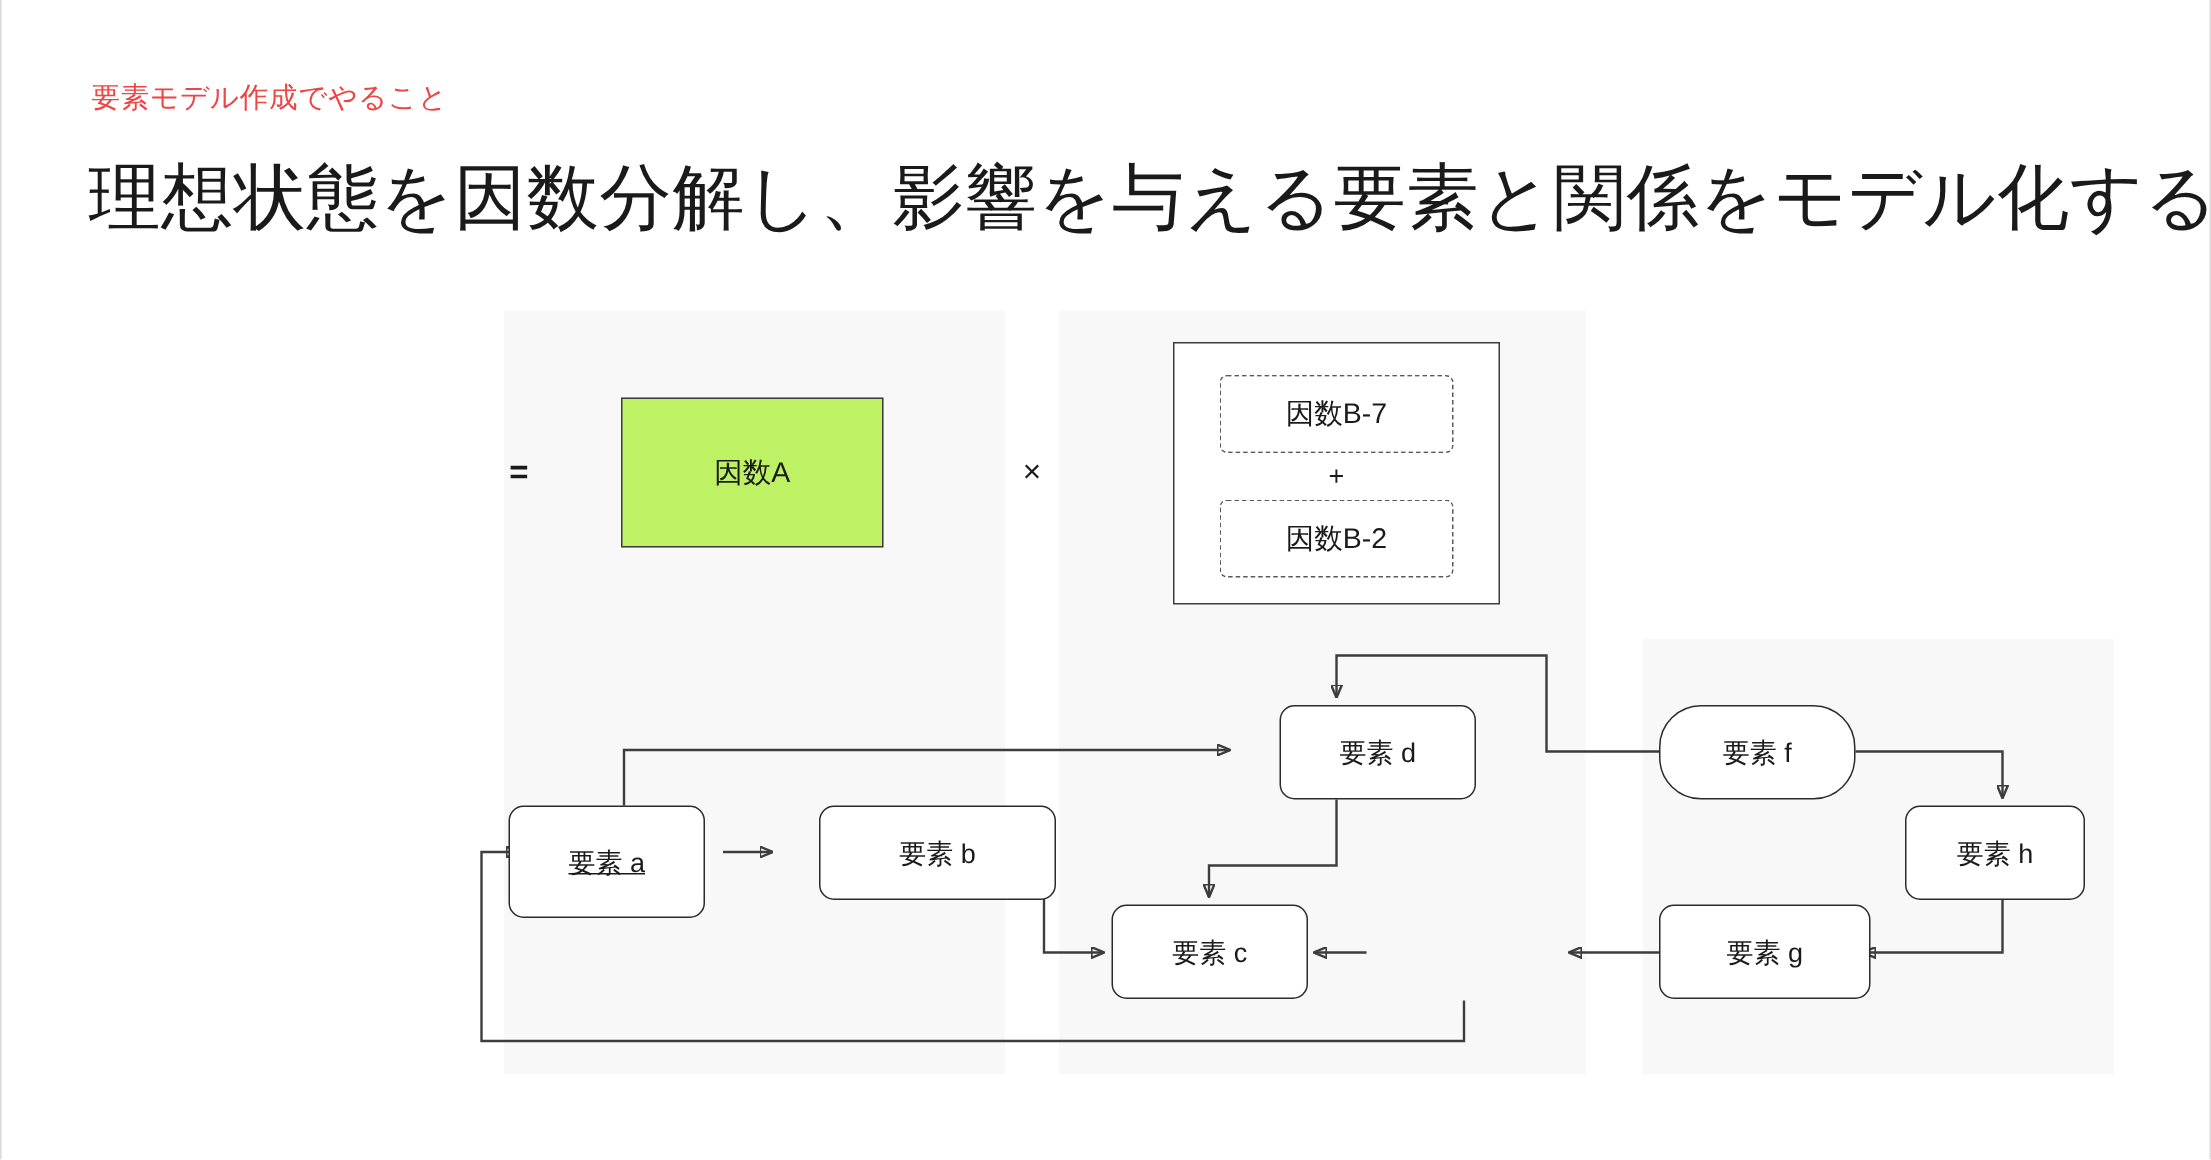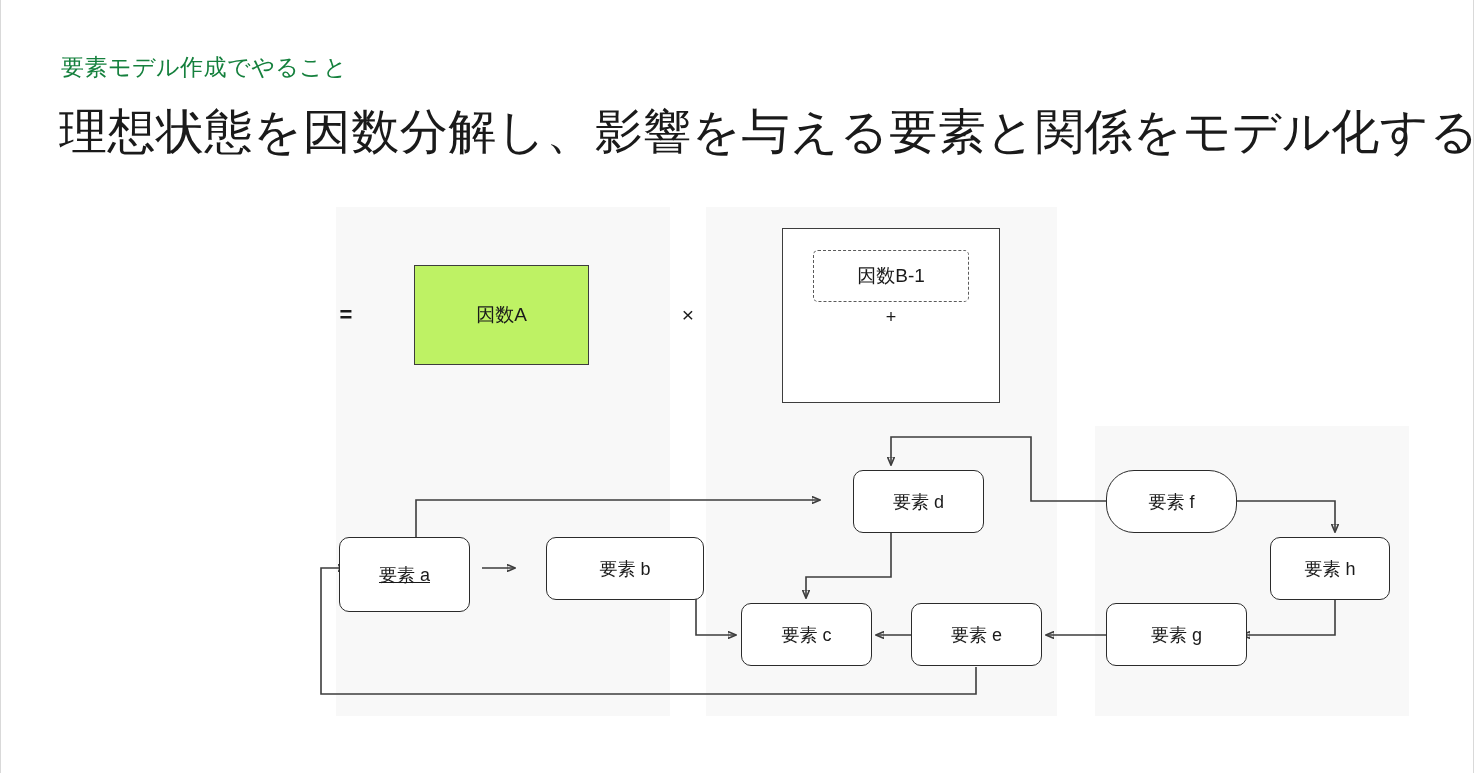--- a/index.html
+++ b/index.html
@@ -17,22 +17,22 @@
     background: #ffffff;
     border-left: 1px solid #d9d9d9;
     border-right: 1px solid #d9d9d9;
     box-sizing: border-box;
     overflow: hidden;
   }
   #eyebrow {
     position: absolute;
     left: 60px;
     top: 52px;
-    font-size: 23px;
-    color: #15803d;
+    font-size: 19px;
+    color: #ef4444;
     letter-spacing: 0.5px;
     white-space: nowrap;
   }
   #title {
     position: absolute;
     left: 58px;
     top: 100px;
     font-size: 48px;
     color: #1a1a1a;
     letter-spacing: 0.5px;
@@ -150,22 +150,23 @@
   <div class="panel" style="left:1094px; top:426px; width:314px; height:290px;"></div>
 
 
   <div class="op" id="op-eq">=</div>
 
   <div class="sq-box" id="factor-a">因数A</div>
 
   <div class="op" id="op-mul">×</div>
 
   <div id="factor-b-group"></div>
-  <div class="dash-box" id="factor-b1">因数B-1</div>
+  <div class="dash-box" id="factor-b1">因数B-7</div>
   <div id="op-plus">+</div>
+  <div class="dash-box" id="factor-b2">因数B-2</div>
 
   <svg id="edges">
     <defs>
       <marker id="ah" markerWidth="9" markerHeight="8" refX="8.4" refY="4" orient="auto" markerUnits="userSpaceOnUse">
         <path d="M0,0.4 L8.6,4 L0,7.6 z" fill="#2b2b2b" stroke="none"></path>
       </marker>
     </defs>
 
     <path d="M975,667 L975,694 L320,694 L320,568 L345,568" marker-end="url(#ah)"></path>
 
@@ -185,18 +186,17 @@
 
     <path d="M1236,501 L1334,501 L1334,532" marker-end="url(#ah)"></path>
 
     <path d="M1334,600 L1334,635 L1241,635" marker-end="url(#ah)"></path>
   </svg>
 
   <div class="node" style="left:338px; top:537px; width:131px; height:75px;text-decoration:underline;">要素 a</div>
   <div class="node" style="left:545px; top:537px; width:158px; height:63px;">要素 b</div>
   <div class="node" style="left:740px; top:603px; width:131px; height:63px;">要素 c</div>
   <div class="node" style="left:852px; top:470px; width:131px; height:63px;">要素 d</div>
-  <div class="node" style="left:910px; top:603px; width:131px; height:63px;">要素 e</div>
   <div class="node" style="left:1105px; top:470px; width:131px; height:63px;border-radius:28px;">要素 f</div>
   <div class="node" style="left:1105px; top:603px; width:141px; height:63px;">要素 g</div>
   <div class="node" style="left:1269px; top:537px; width:120px; height:63px;">要素 h</div>
 
 </div>
 
 </body></html>

